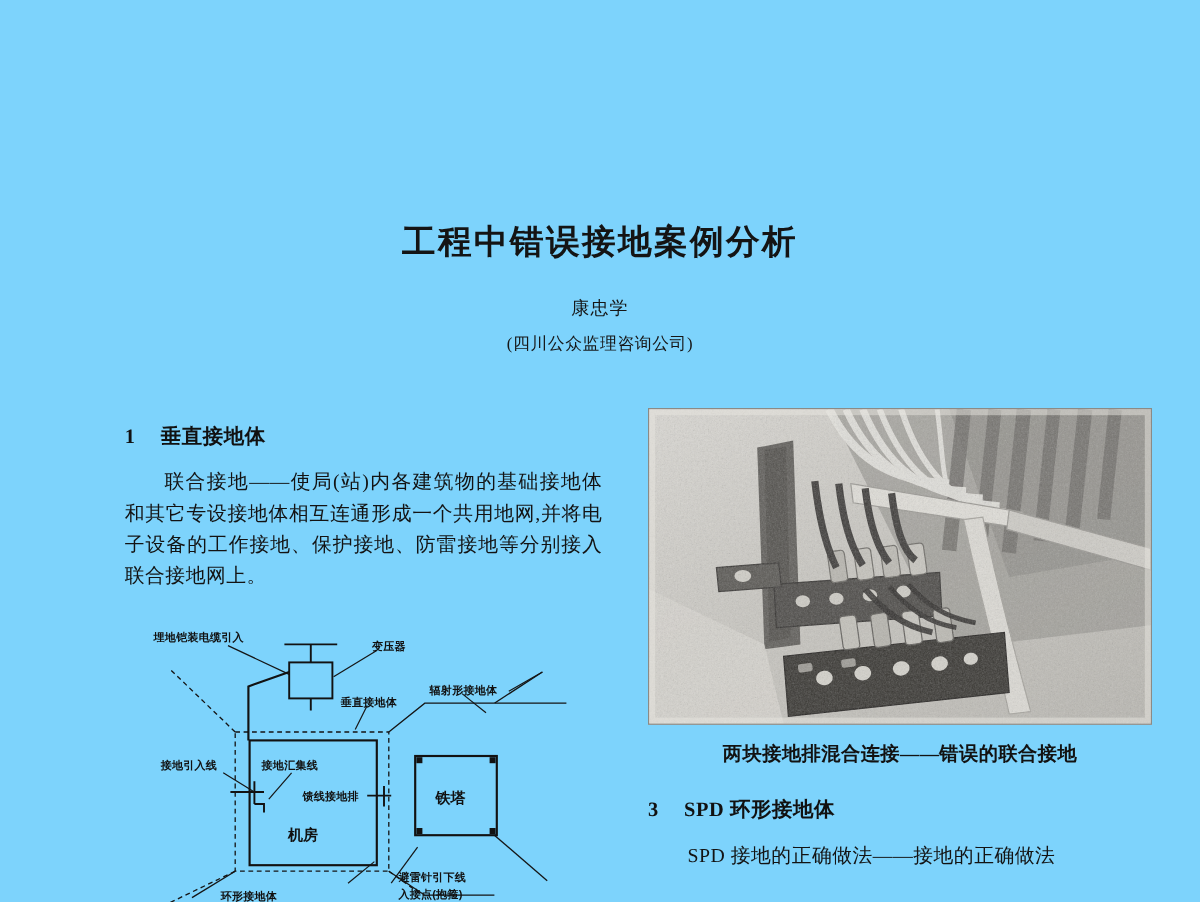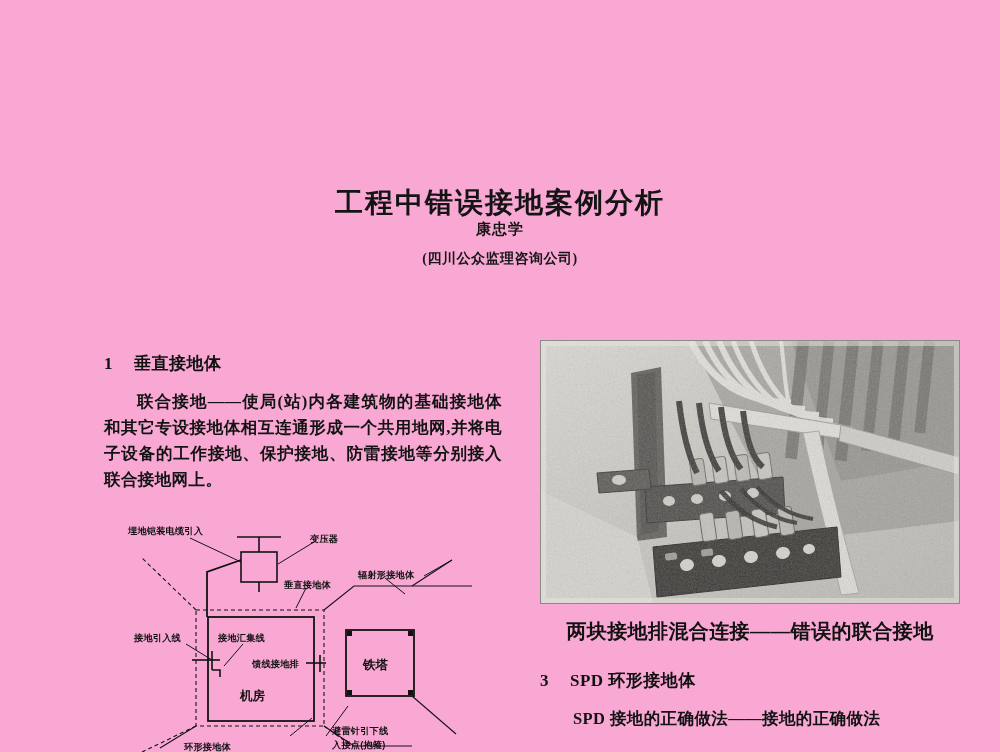--- a/index.html
+++ b/index.html
@@ -15,49 +15,50 @@
     font-family: "Liberation Serif", "DejaVu Serif", serif;
     color: #1a1a1a;
     position: relative;
   }
 
   .page {
     position: absolute;
     left: 0; top: 0;
     width: 1000px;
     height: 752px;
-    background: #f9a8d4;
+    background: #7dd3fc;
   }
 
   
   .title-block {
     position: absolute;
     left: 0;
     top: 186px;
     width: 1000px;
     text-align: center;
   }
   .doc-title {
     font-family: "Liberation Serif", "DejaVu Serif", serif;
     font-size: 28px;
     font-weight: 700;
     letter-spacing: 2px;
     color: #141414;
     line-height: 1.2;
   }
   .doc-author {
+    margin-top: 28px;
     font-size: 15px;
-    font-weight: 700;
+    font-weight: 400;
     letter-spacing: 1px;
     color: #161616;
   }
   .doc-affil {
     margin-top: 11px;
     font-size: 14px;
-    font-weight: 700;
+    font-weight: 400;
     letter-spacing: 0.5px;
     color: #161616;
   }
 
   
   .col-left {
     position: absolute;
     left: 104px;
     top: 352px;
     width: 398px;
@@ -86,42 +87,42 @@
   }
   .sec-title { font-weight: 700; }
 
   .body-par {
     font-size: 16.5px;
     line-height: 26px;
     text-align: justify;
     text-indent: 2em;
     letter-spacing: 0.4px;
     color: #131313;
-    font-weight: 700;
+    font-weight: 400;
   }
   .body-par.no-indent { text-indent: 0; }
 
   
   .photo-wrap {
     width: 418px;
     height: 262px;
     position: relative;
     overflow: hidden;
     background: #cfcdc8;
     border: 1px solid #8a8a86;
   }
   .photo-canvas {
     position: absolute;
     left: 0; top: 0;
     width: 418px; height: 262px;
   }
   .photo-caption {
     margin-top: 14px;
     text-align: center;
-    font-size: 20px;
+    font-size: 16px;
     font-weight: 700;
     letter-spacing: 0.4px;
     color: #121212;
   }
   .sec-head-right {
     margin-top: 24px;
   }
 
   
   .figure-wrap {

